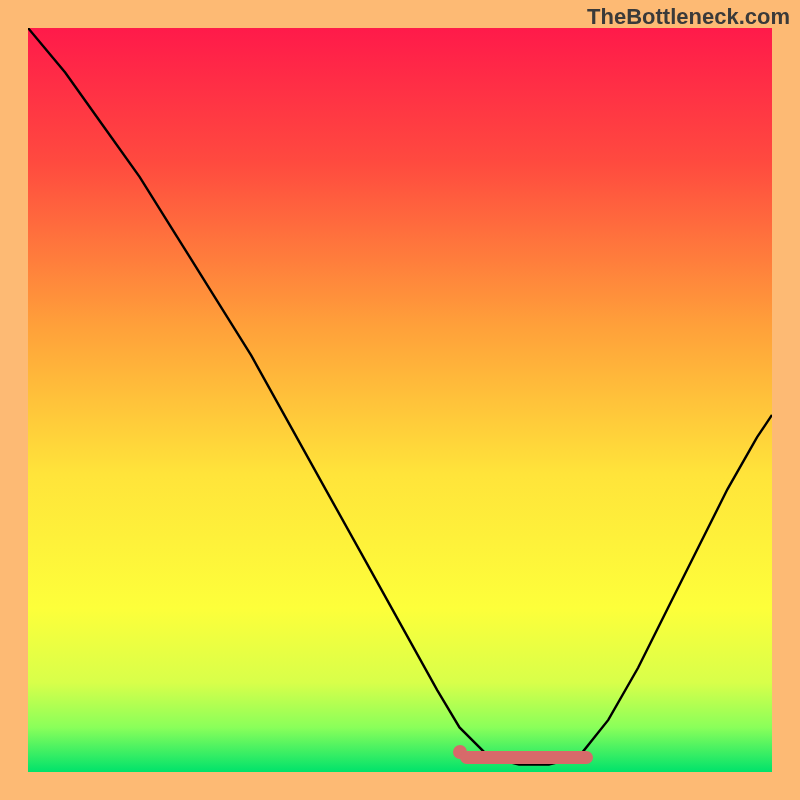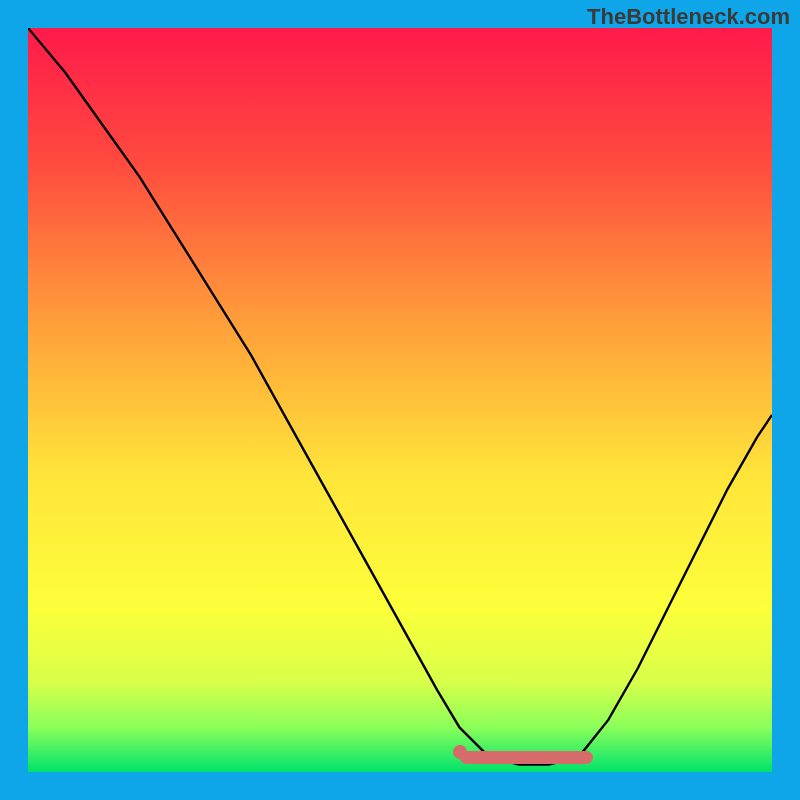--- a/index.html
+++ b/index.html
@@ -7,21 +7,21 @@
     padding: 0;
     width: 800px;
     height: 800px;
     background: #000;
     font-family: Arial, Helvetica, sans-serif;
   }
   .container {
     position: relative;
     width: 800px;
     height: 800px;
-    background: #0ea5e9;
+    background: #fdba74;
   }
   .watermark {
     position: absolute;
     top: 4px;
     right: 10px;
     color: #3a3a3a;
     font-size: 22px;
     font-weight: bold;
     z-index: 10;
   }

